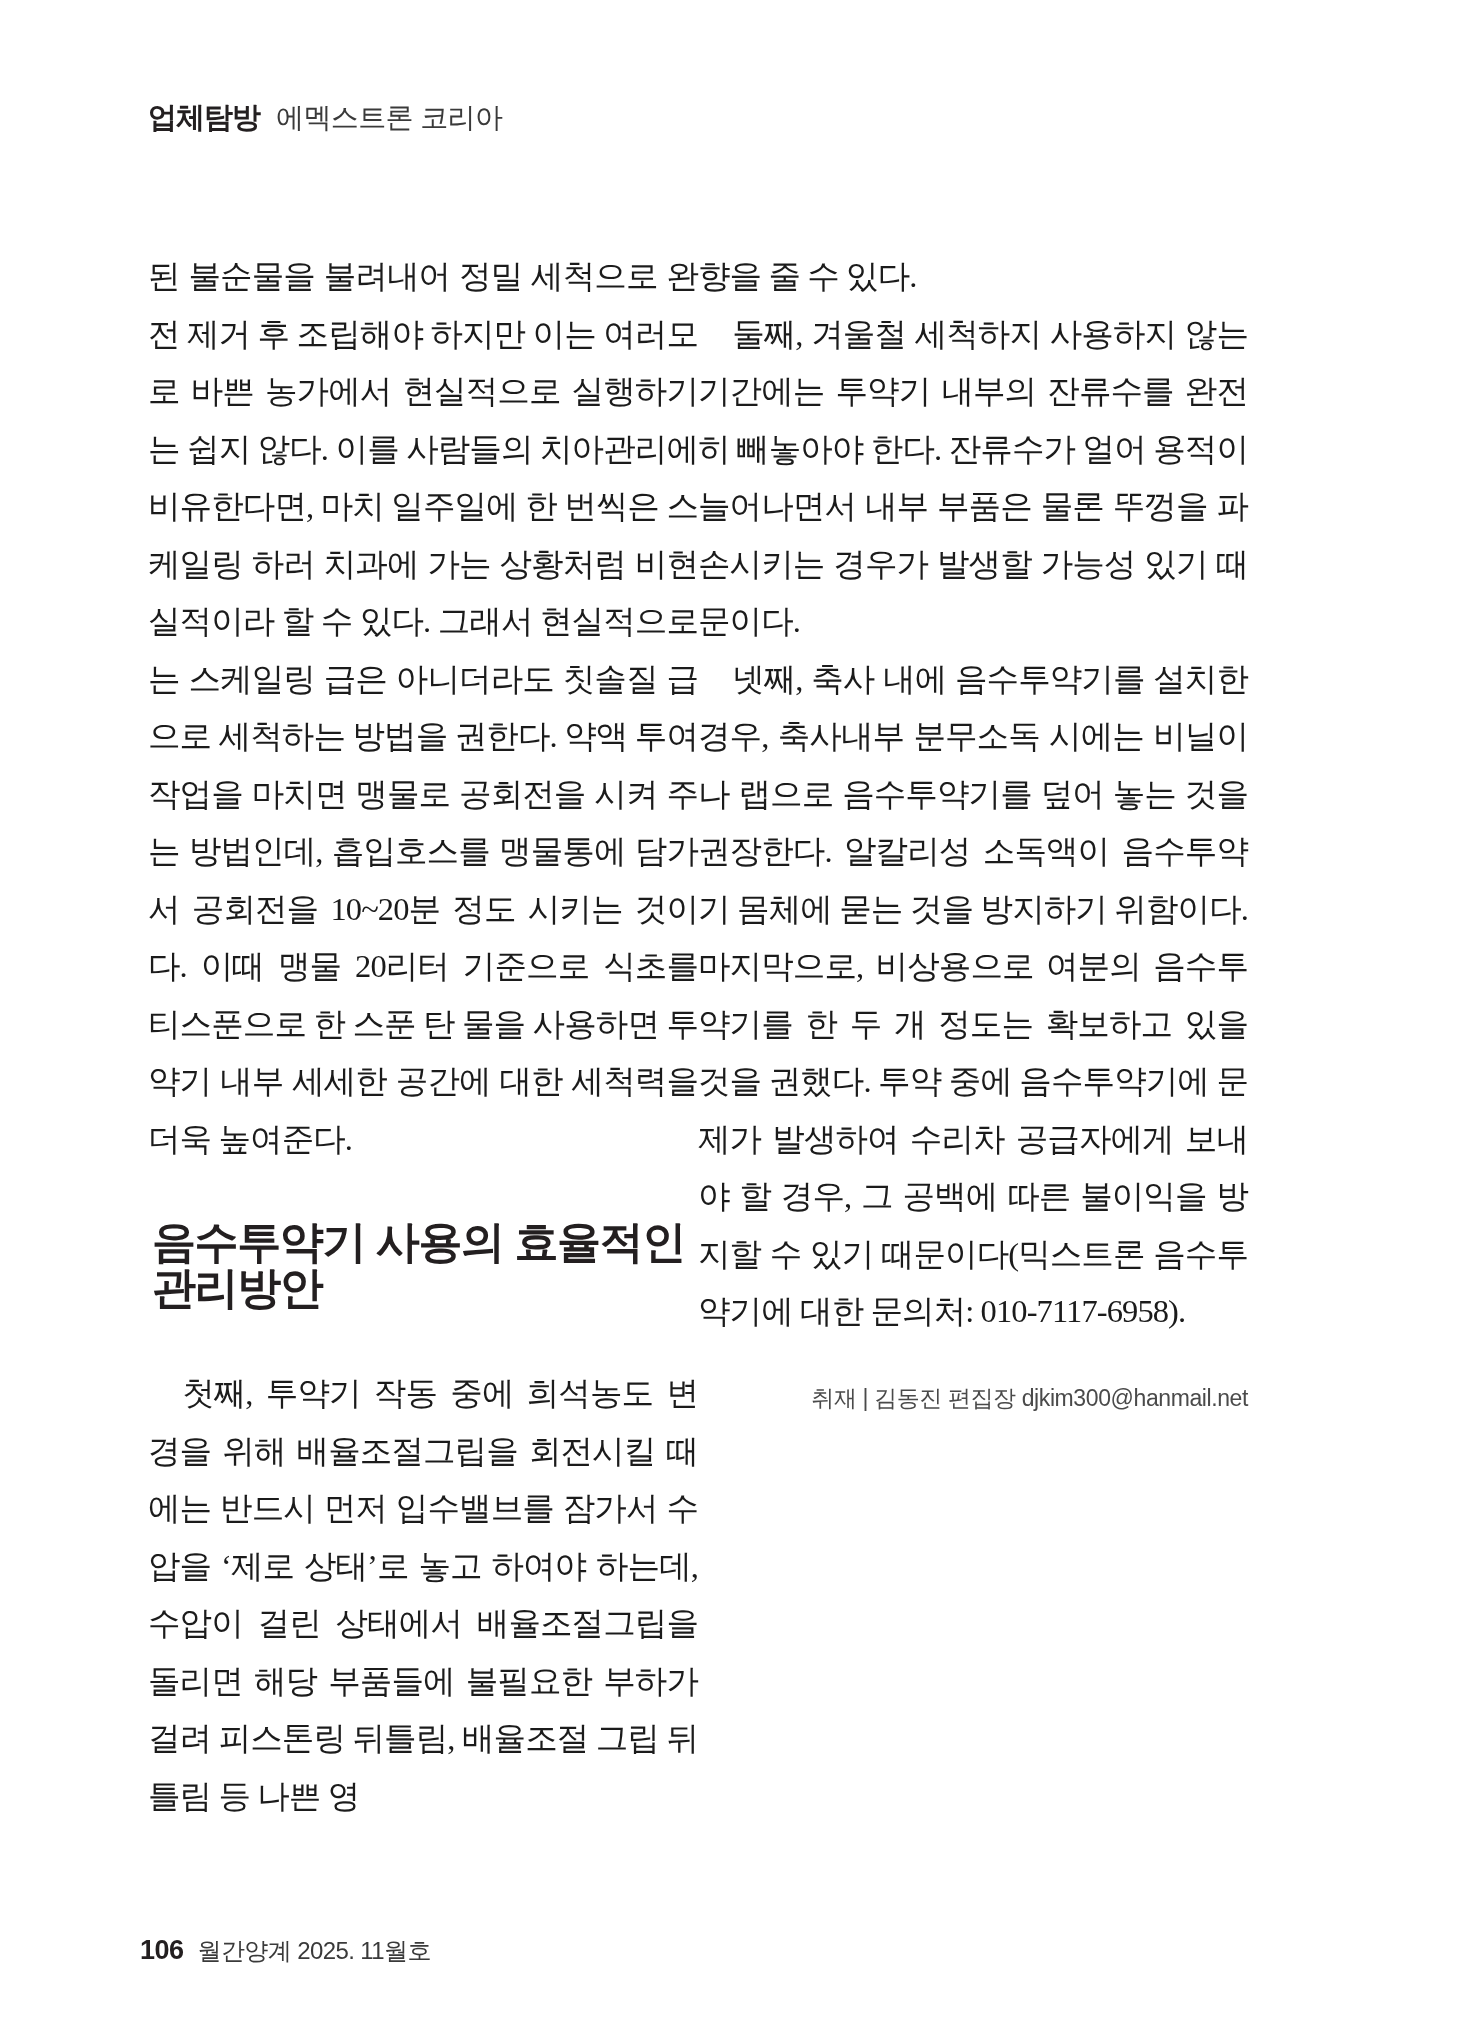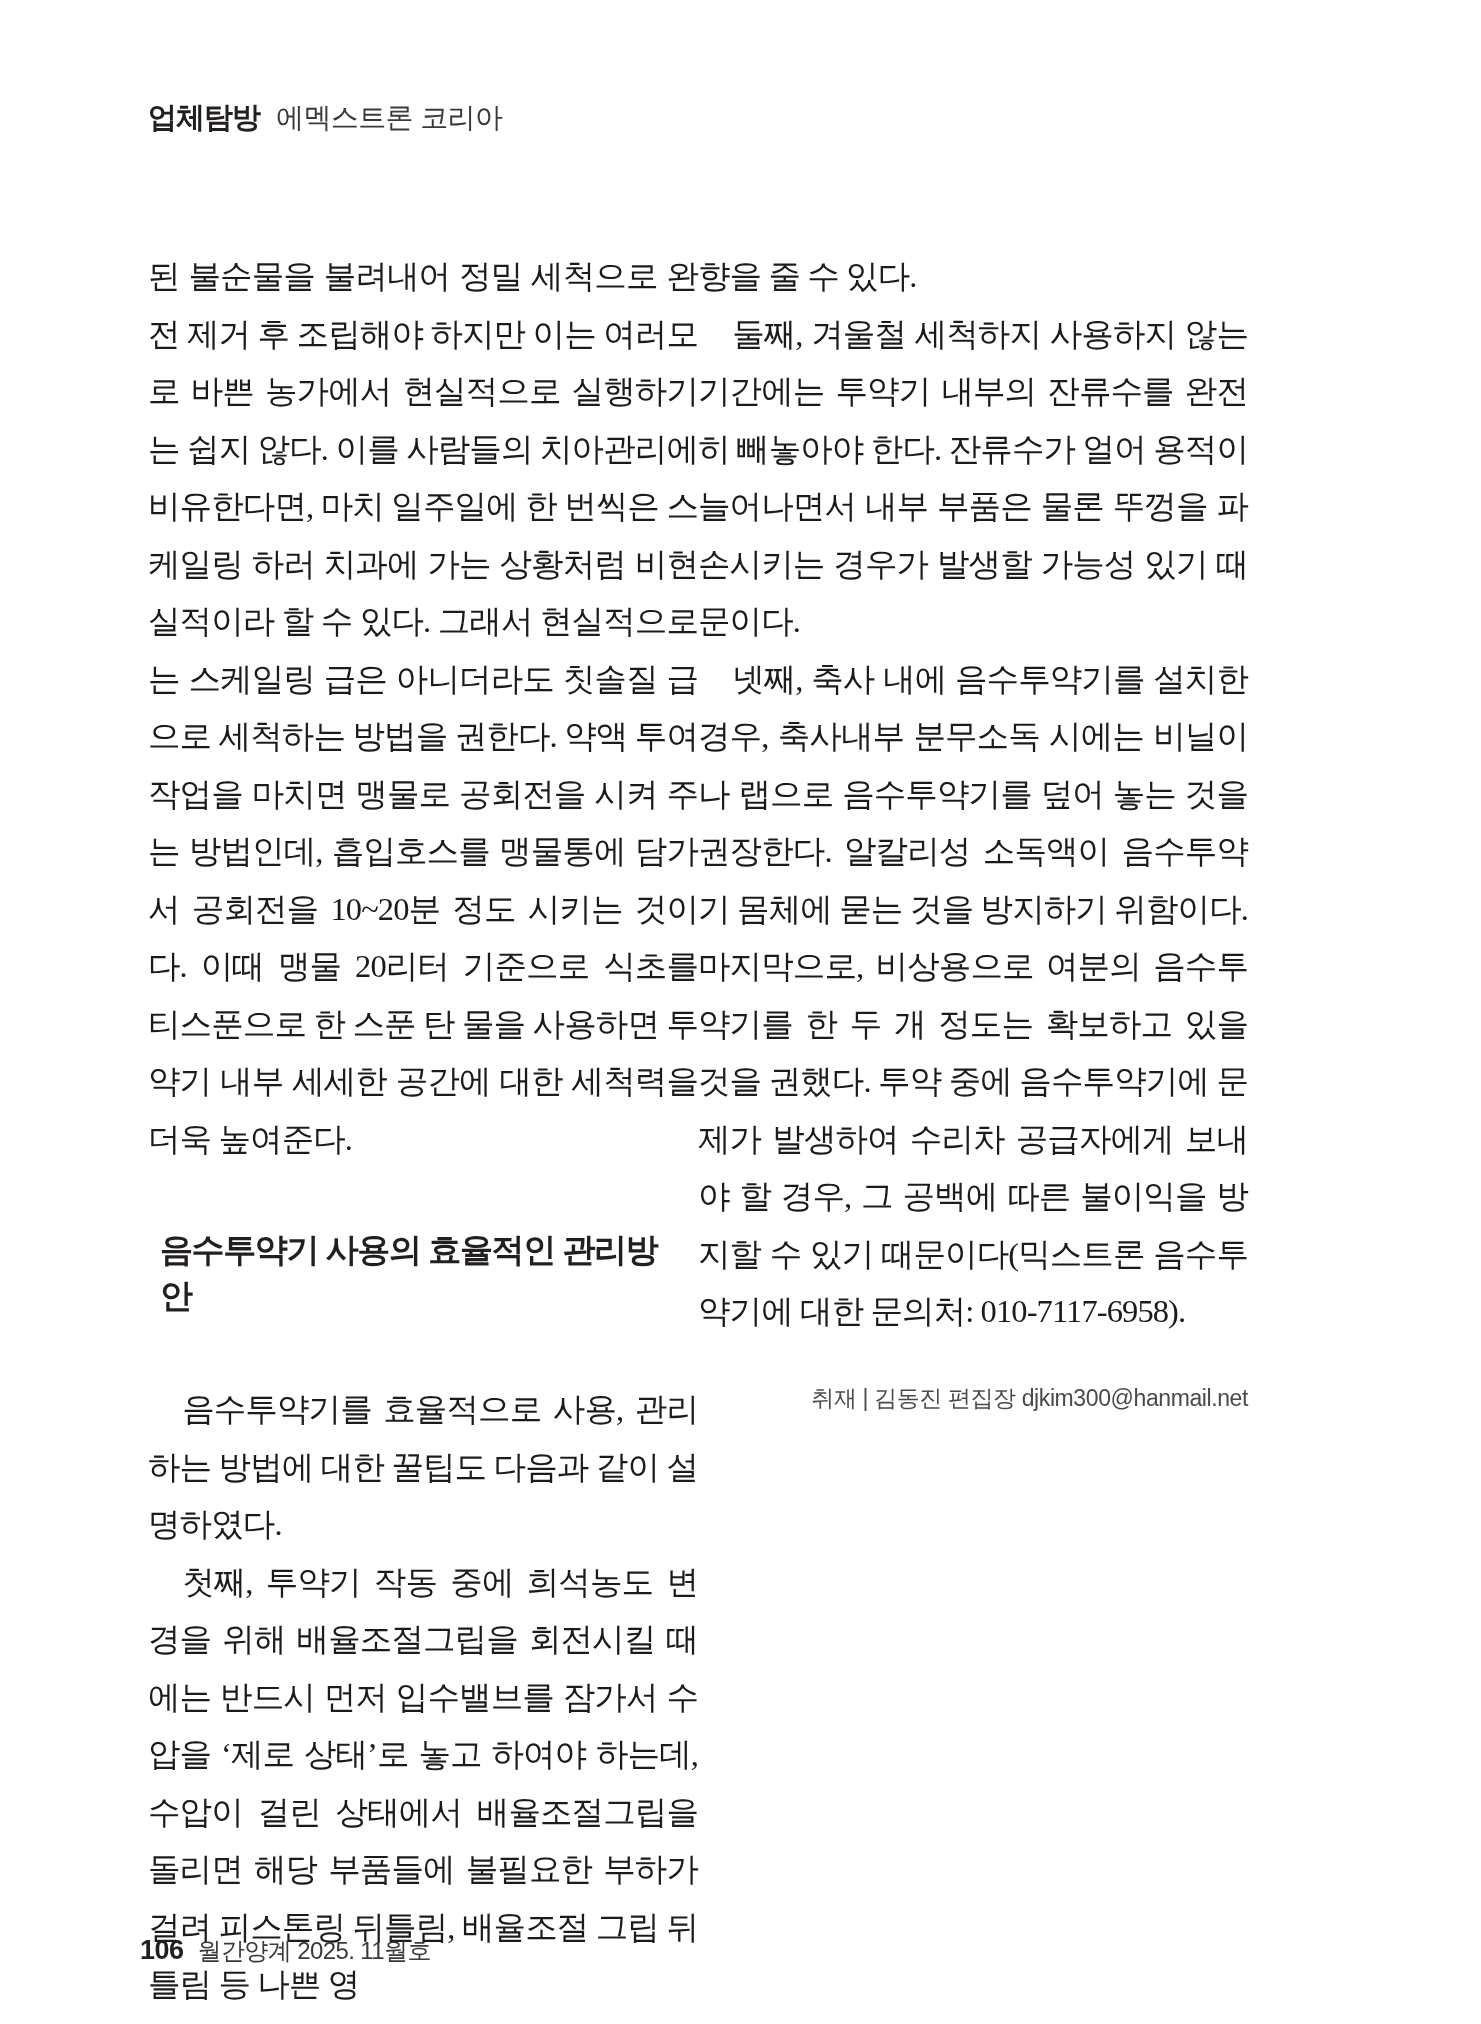--- a/index.html
+++ b/index.html
@@ -67,24 +67,24 @@
     text-align: justify;
     text-justify: inter-character;
     word-break: break-all;
     color: #1b1b1b;
   }
   p.body.indent { text-indent: 1.05em; }
   p.body.noindent { text-indent: 0; }
 
   
   h2.subhead {
-    margin: 12px;
+    margin: 4px;
     font-family: "Liberation Sans", "DejaVu Sans", sans-serif;
     font-weight: 700;
-    font-size: 33px;
+    font-size: 44px;
     line-height: 46px;
     letter-spacing: -1.4px;
     color: #231f20;
   }
   .subhead-wrap {
     padding-top: 47px;
     padding-bottom: 50px;
   }
 
   
@@ -136,21 +136,20 @@
 
   <div class="columns">
 
     <div class="column">
       <p class="body noindent">된 불순물을 불려내어 정밀 세척으로 완전 제거 후 조립해야 하지만 이는 여러모로 바쁜 농가에서 현실적으로 실행하기는 쉽지 않다. 이를 사람들의 치아관리에 비유한다면, 마치 일주일에 한 번씩은 스케일링 하러 치과에 가는 상황처럼 비현실적이라 할 수 있다. 그래서 현실적으로는 스케일링 급은 아니더라도 칫솔질 급으로 세척하는 방법을 권한다. 약액 투여 작업을 마치면 맹물로 공회전을 시켜 주는 방법인데, 흡입호스를 맹물통에 담가서 공회전을 10~20분 정도 시키는 것이다. 이때 맹물 20리터 기준으로 식초를 티스푼으로 한 스푼 탄 물을 사용하면 투약기 내부 세세한 공간에 대한 세척력을 더욱 높여준다.</p>
 
       <div class="subhead-wrap">
         <h2 class="subhead">음수투약기 사용의 효율적인 관리방안</h2>
       </div>
 
-      <p class="body indent">음수투약기를 효율적으로 사용, 관리하는 방법에 대한 꿀팁도 다음과 같이 설명하였다.</p>
       <p class="body indent">첫째, 투약기 작동 중에 희석농도 변경을 위해 배율조절그립을 회전시킬 때에는 반드시 먼저 입수밸브를 잠가서 수압을 ‘제로 상태’로 놓고 하여야 하는데, 수압이 걸린 상태에서 배율조절그립을 돌리면 해당 부품들에 불필요한 부하가 걸려 피스톤링 뒤틀림, 배율조절 그립 뒤틀림 등 나쁜 영</p>
     </div>
 
     <div class="column">
       <p class="body noindent">향을 줄 수 있다.</p>
       <p class="body indent">둘째, 겨울철 세척하지 사용하지 않는 기간에는 투약기 내부의 잔류수를 완전히 빼놓아야 한다. 잔류수가 얼어 용적이 늘어나면서 내부 부품은 물론 뚜껑을 파손시키는 경우가 발생할 가능성 있기 때문이다.</p>
       <p class="body indent">넷째, 축사 내에 음수투약기를 설치한 경우, 축사내부 분무소독 시에는 비닐이나 랩으로 음수투약기를 덮어 놓는 것을 권장한다. 알칼리성 소독액이 음수투약기 몸체에 묻는 것을 방지하기 위함이다. 마지막으로, 비상용으로 여분의 음수투약기를 한 두 개 정도는 확보하고 있을 것을 권했다. 투약 중에 음수투약기에 문제가 발생하여 수리차 공급자에게 보내야 할 경우, 그 공백에 따른 불이익을 방지할 수 있기 때문이다(믹스트론 음수투약기에 대한 문의처: 010-7117-6958).</p>
 
       <p class="byline">취재 | 김동진 편집장 djkim300@hanmail.net</p>
     </div>

